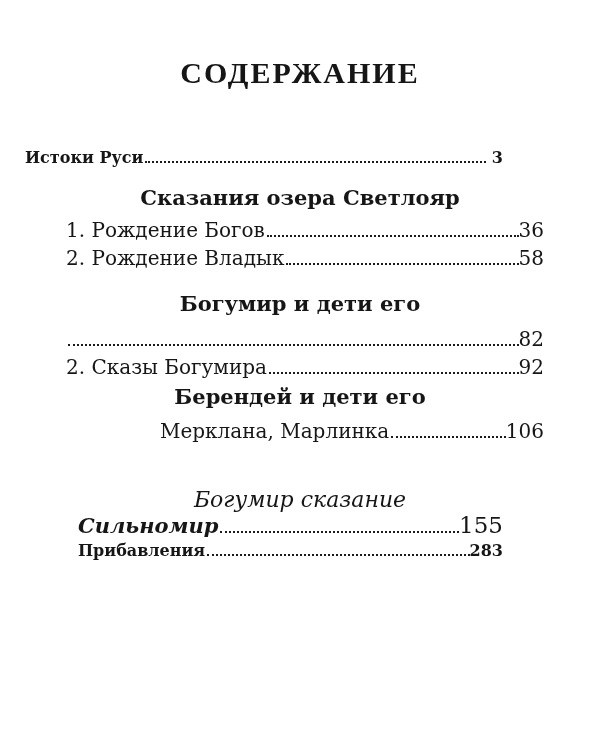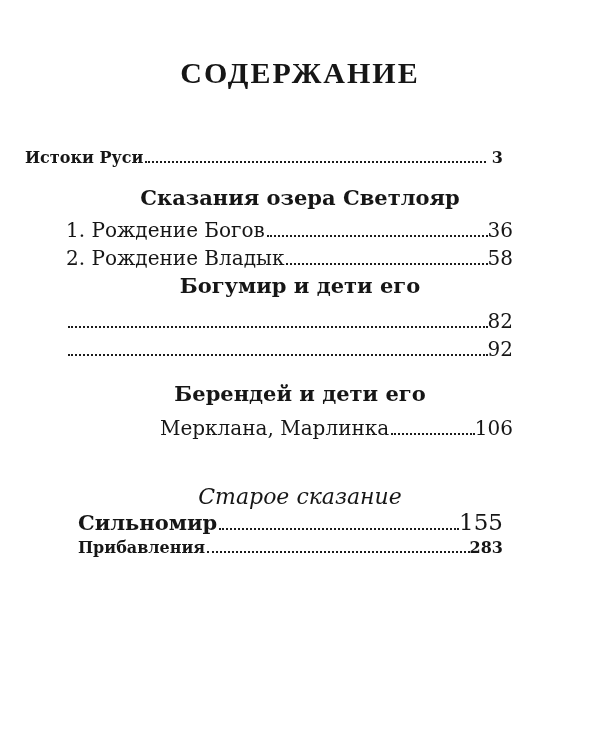--- a/index.html
+++ b/index.html
@@ -51,29 +51,29 @@
   .appendix-row { margin-top: 0; }
 
   
   .sec-heading {
     text-align: center;
     font-weight: bold;
     font-size: 21px;
     line-height: 27px;
   }
   .sec-heading.h1 { margin-top: 16px; }
-  .sec-heading.h2 { }
-  .sec-heading.h3 { margin-top: 17px; }
+  .sec-heading.h2 { margin-top: 18px; }
+  .sec-heading.h3 { margin-top: 2px; }
 
   
   .items {
     font-size: 20px;
     line-height: 28px;
     padding-left: 66px;
-    padding-right: 87px;
+    padding-right: 56px;
   }
   .items.g1 { margin-top: 5px; }
   .items.g2 { margin-top: 8px; }
   .items.g3 { margin-top: 7px; }
   .items .row.pulled-up { margin-top: -5px; }
   .indent { flex: 0 0 94px; }
 
   
   .subtitle-italic {
     margin-top: 44px;
@@ -81,21 +81,21 @@
     font-style: italic;
     font-size: 22px;
     line-height: 22px;
   }
   .main-row {
     margin-top: 0;
     line-height: 28px;
     padding-left: 78px;
     padding-right: 97px;
   }
-  .main-row .label { font-weight: bold; font-size: 21px; }
+  .main-row .label { font-weight: bold; font-size: 21px; font-style: italic; }
   .main-row .pagenum { font-size: 23px; }
   .main-row .leader { border-bottom-width: 2.7px; }
 </style>
 </head>
 <body>
 
 <div class="page">
 
   <div class="book-title">СОДЕРЖАНИЕ</div>
 
@@ -119,38 +119,39 @@
     </div>
   </div>
 
   <div class="sec-heading h2">Богумир и дети его</div>
   <div class="items g2">
     <div class="row">
       <span class="leader"></span>
       <span class="pagenum">82</span>
     </div>
     <div class="row">
+      <span class="label">2. Сказы Богумира</span>
       <span class="leader"></span>
       <span class="pagenum">92</span>
     </div>
   </div>
 
   <div class="sec-heading h3">Берендей и дети его</div>
   <div class="items g3">
     <div>
       <div class="row">
         <span class="indent"></span>
         <span class="label">Мерклана, Марлинка</span>
         <span class="leader"></span>
         <span class="pagenum">106</span>
       </div>
     </div>
   </div>
 
-  <div class="subtitle-italic">Старое сказание</div>
+  <div class="subtitle-italic">Богумир сказание</div>
 
   <div class="row main-row">
     <span class="label">Сильномир</span>
     <span class="leader"></span>
     <span class="pagenum">155</span>
   </div>
 
   <div class="row small-row appendix-row">
     <span class="label">Прибавления</span>
     <span class="leader"></span>

